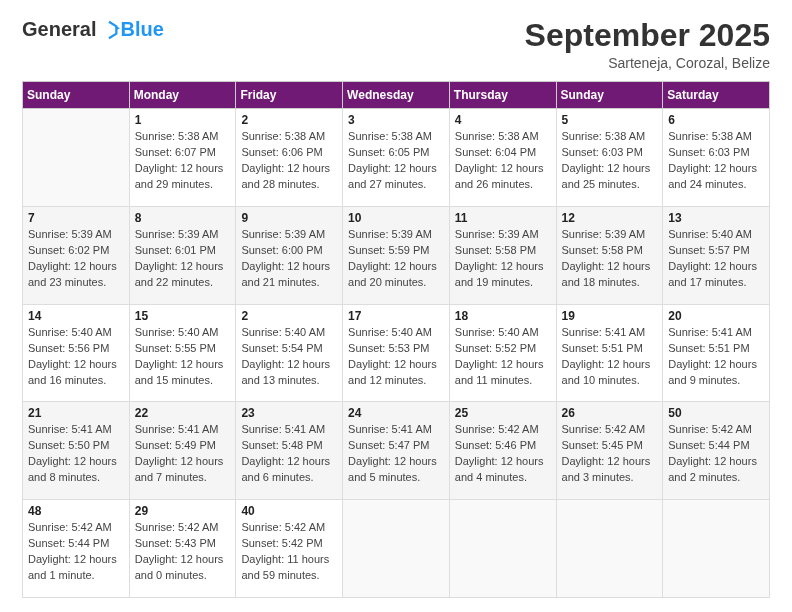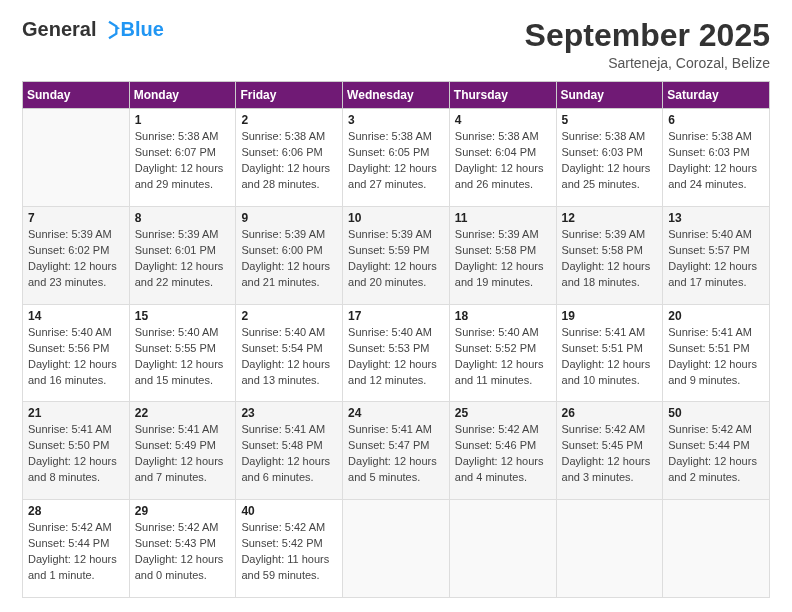--- a/index.html
+++ b/index.html
@@ -333,21 +333,21 @@
           <td>
             <div class="day-number">50</div>
             <div class="day-info" style="white-space: pre-line;">Sunrise: 5:42 AM
 Sunset: 5:44 PM
 Daylight: 12 hours
 and 2 minutes.</div>
           </td>
         </tr>
         <tr class="row-even">
           <td>
-            <div class="day-number">28</div>
+            <div class="day-number">48</div>
             <div class="day-info" style="white-space: pre-line;">Sunrise: 5:42 AM
 Sunset: 5:44 PM
 Daylight: 12 hours
 and 1 minute.</div>
           </td>
           <td>
             <div class="day-number">29</div>
             <div class="day-info" style="white-space: pre-line;">Sunrise: 5:42 AM
 Sunset: 5:43 PM
 Daylight: 12 hours

